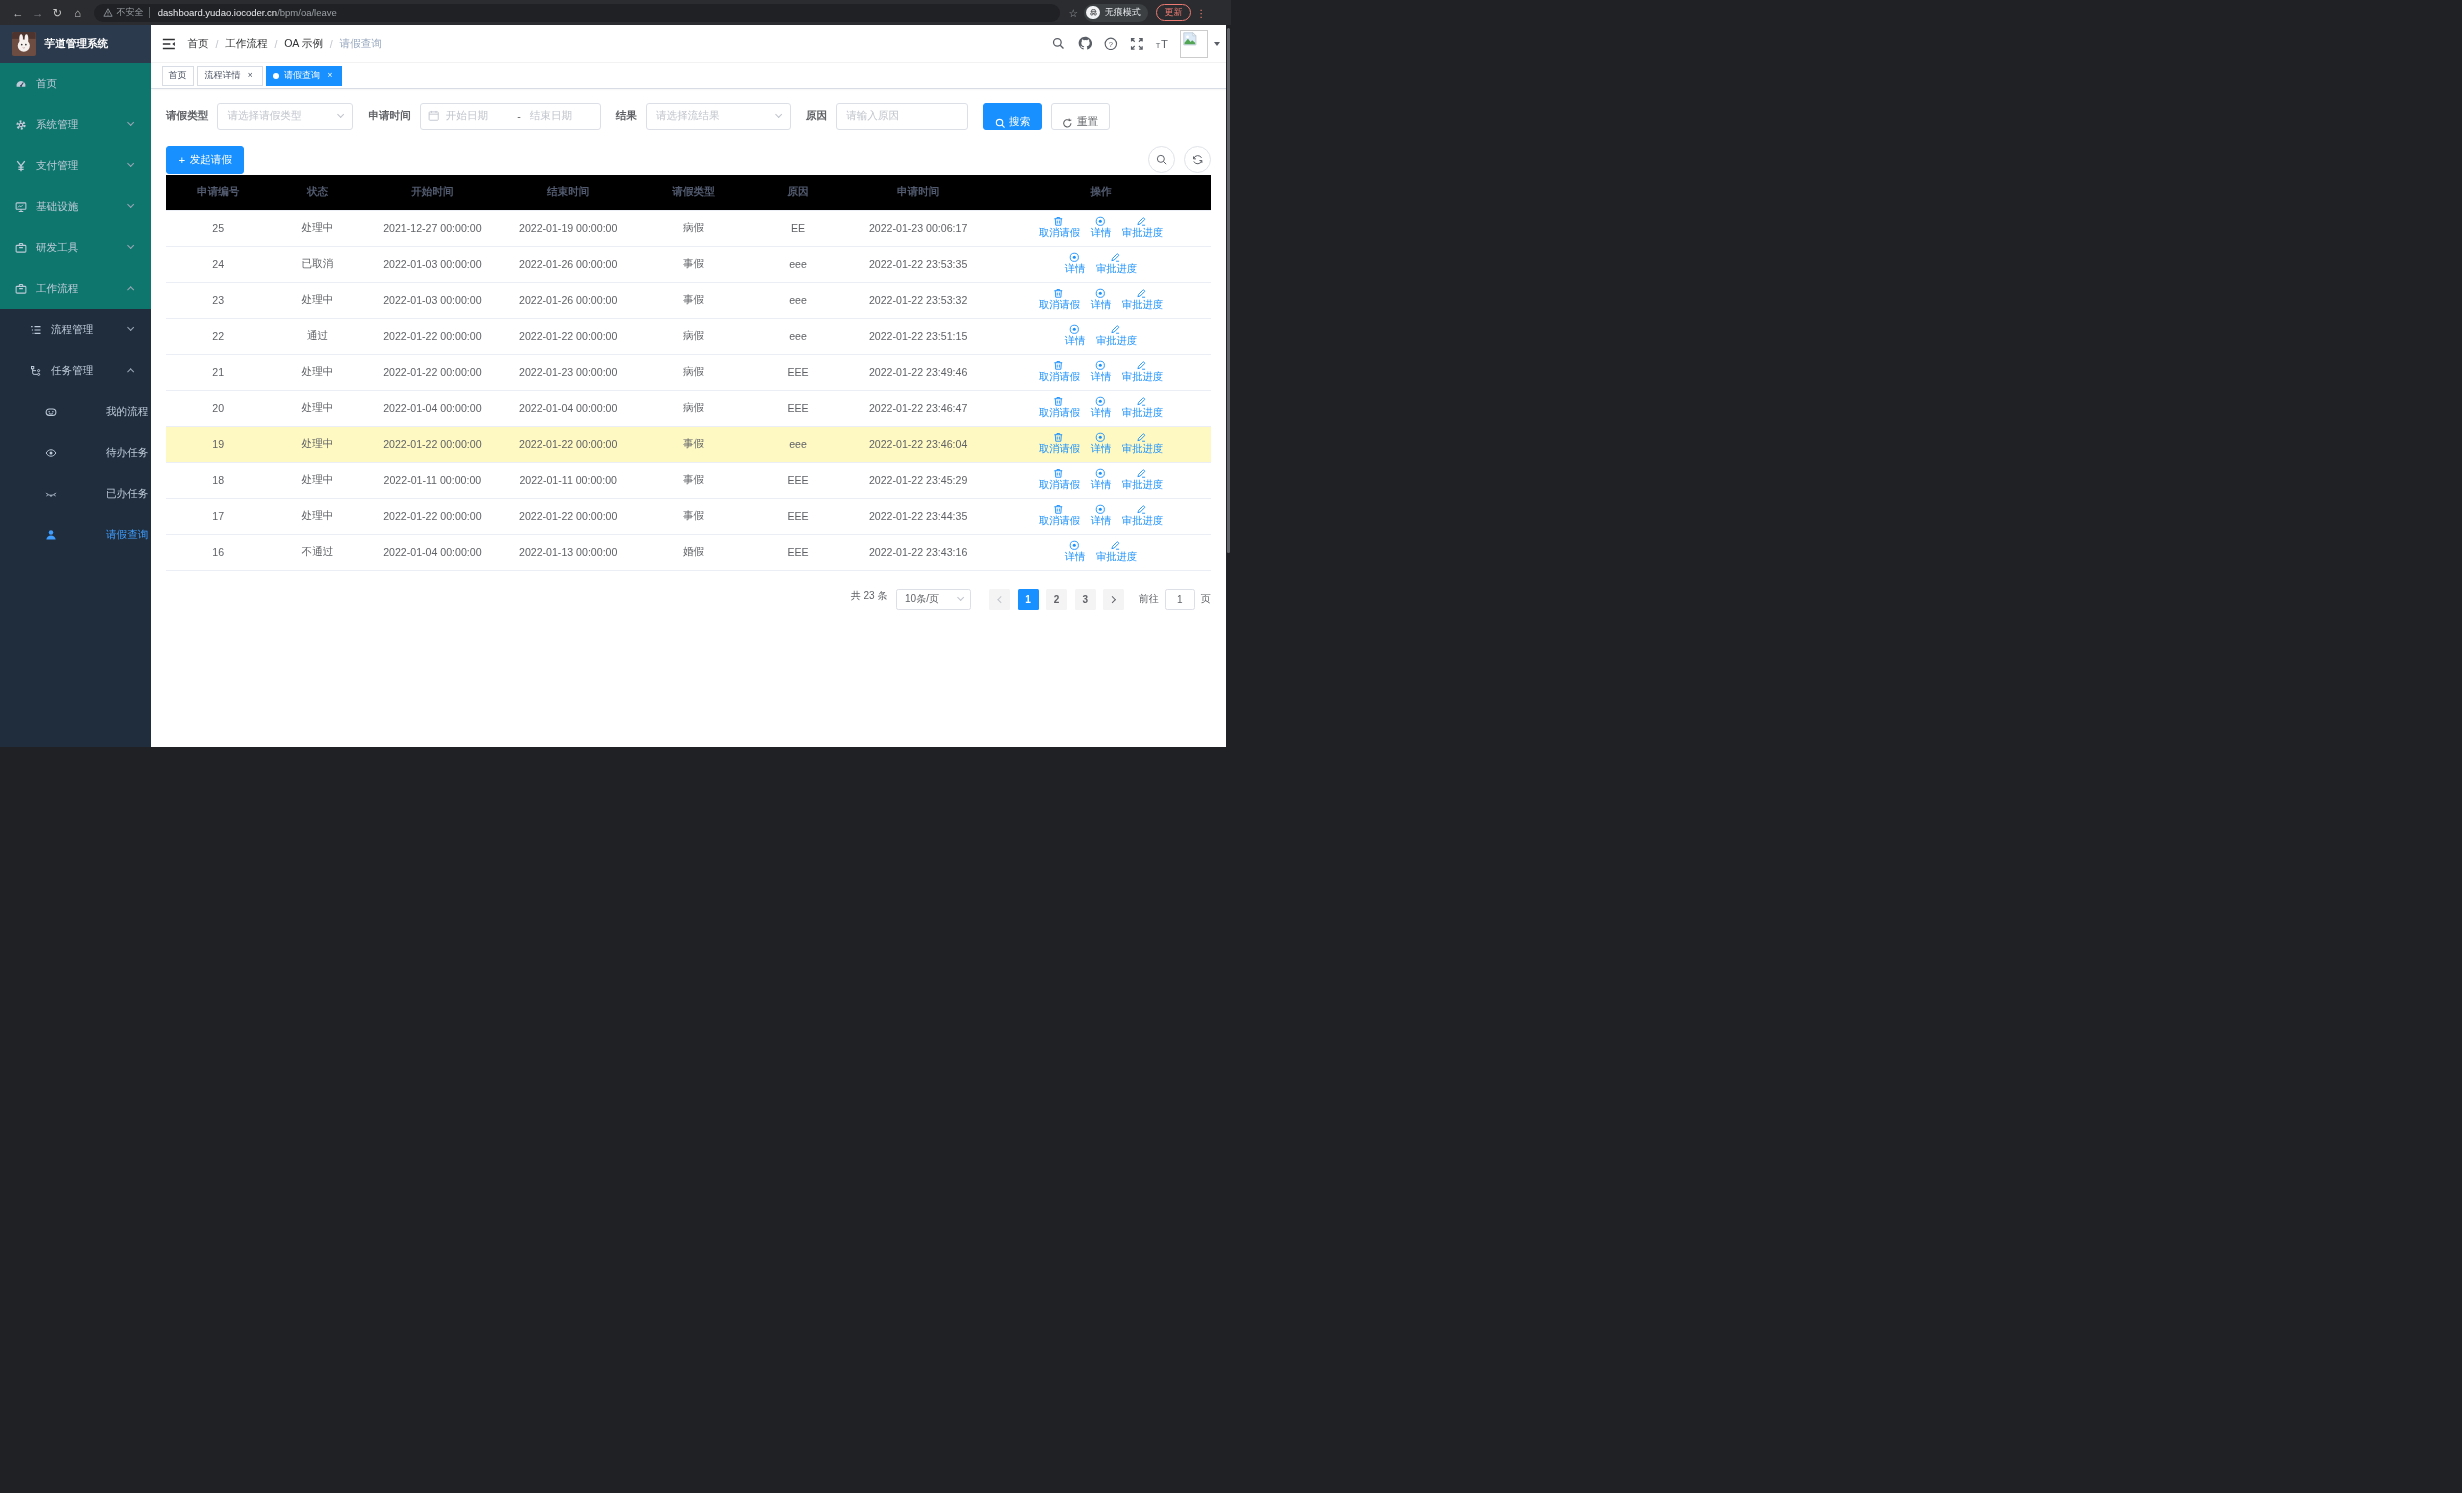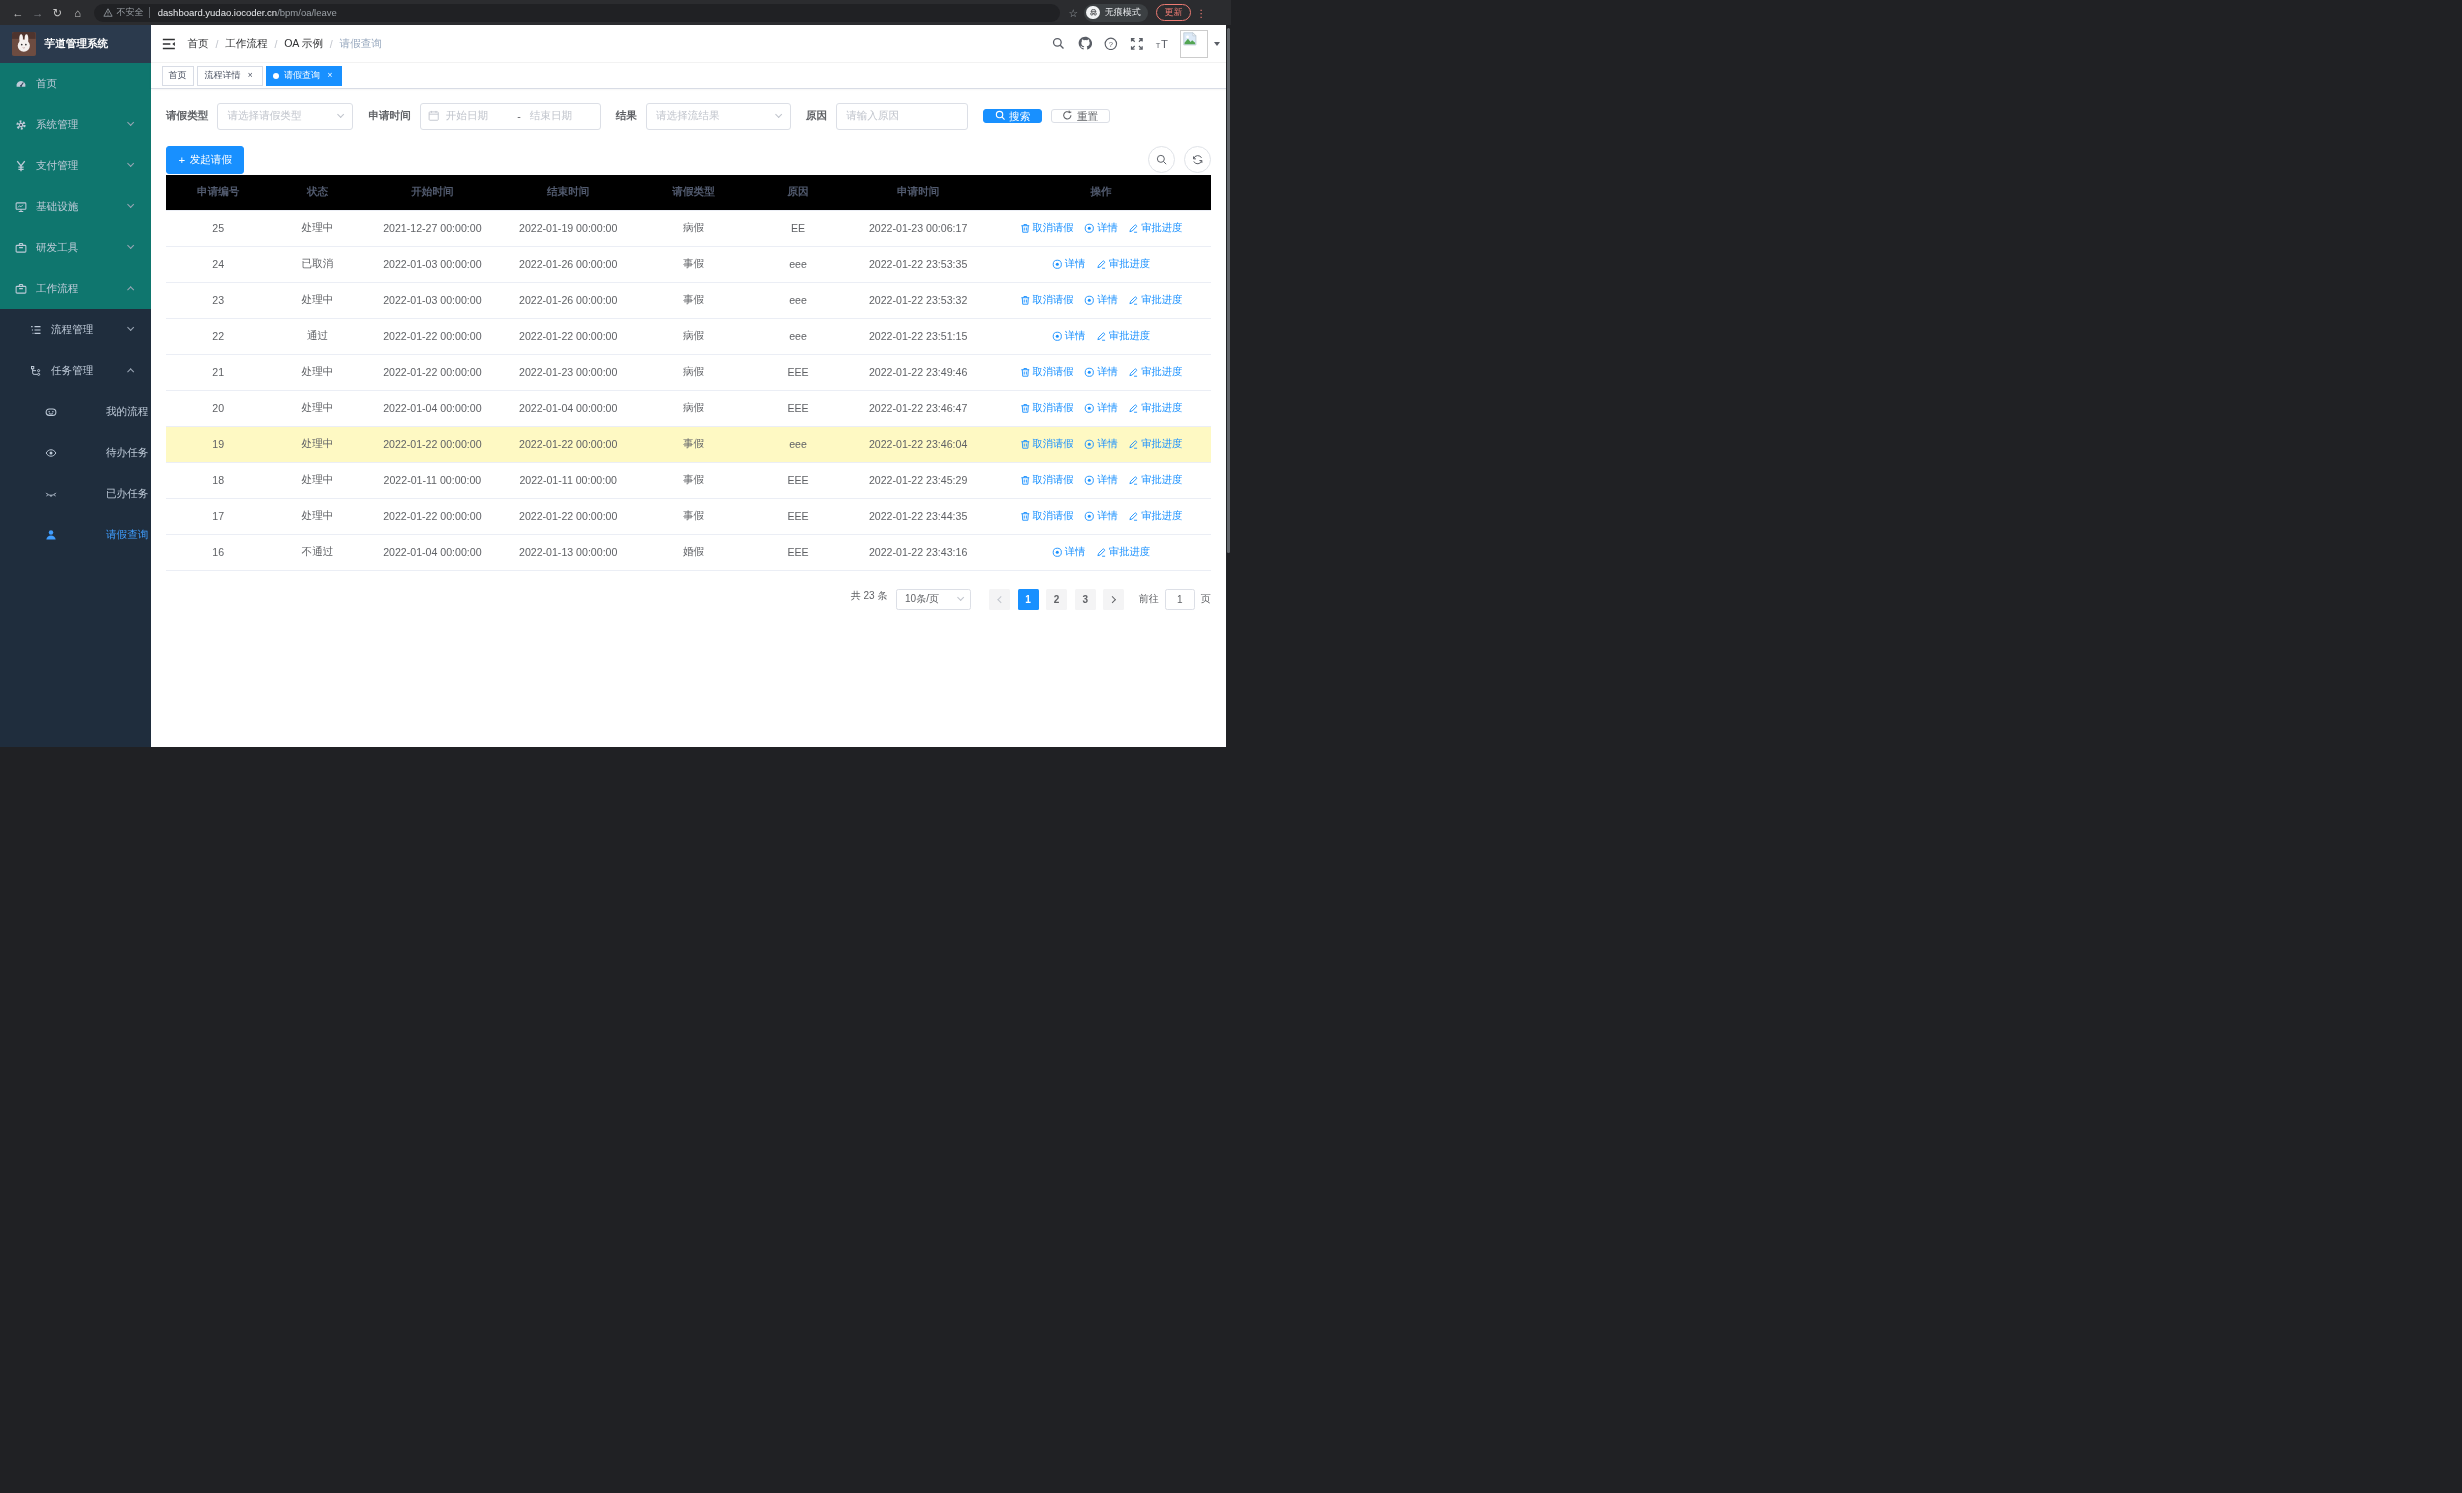--- a/index.html
+++ b/index.html
@@ -91,38 +91,38 @@
   .f-group { display:flex; align-items:center; margin-right:15px; }
   .sel, .inp, .date-range { height:27px; border:0.8px solid #dcdfe6; border-radius:3px; background:#fff; display:flex; align-items:center; font-size:10.6px; cursor:pointer; }
   .sel { padding:0 7.6px 0 9px; }
   .sel .ph, .inp .ph, .date-range .ph { color:#c0c4cc; flex:1 1 auto; white-space:nowrap; }
   .sel-chev { width:6.8px; height:6.8px; position:relative; margin-left:6px; flex:0 0 auto; }
   .sel-chev i { position:absolute; top:-0.8px; left:0; width:5.3px; height:5.3px; border-right:1px solid #c0c4cc; border-bottom:1px solid #c0c4cc; transform:rotate(45deg); }
   .inp { padding:0 9px; cursor:text; }
   .date-range { padding:0 7.6px; }
   .date-range .cal { margin-right:6px; display:flex; }
   .date-range .d-sep { color:#606266; margin:0 9px; }
-  .btn { height:14px; border-radius:3px; font-size:10.6px; display:flex; align-items:flex-start; padding:0 10.6px; cursor:pointer; white-space:nowrap; }
+  .btn { height:27px; border-radius:3px; font-size:10.6px; display:flex; align-items:flex-end; padding:0 10.6px; cursor:pointer; white-space:nowrap; }
   .btn svg { margin-right:3.8px; }
   .btn-primary { background:#1890ff; border:0.8px solid #1890ff; color:#fff; }
   .btn-plain { background:#fff; border:0.8px solid #dcdfe6; color:#606266; margin-left:9px; }
 
   .toolbar-row { margin-top:16px; display:flex; align-items:center; }
   .btn-create { height:28px; background:#1890ff; border:0.8px solid #1890ff; color:#fff; font-size:10.6px; border-radius:3px; display:flex; align-items:center; padding:0 11.4px; cursor:pointer; }
   .btn-create .plus { font-size:11.4px; margin-right:4.6px; font-weight:normal; }
   .tool-circles { margin-left:auto; display:flex; }
   .circle-btn { width:27px; height:27px; border:0.8px solid #e0e3e8; border-radius:50%; display:flex; align-items:center; justify-content:center; margin-left:8.4px; cursor:pointer; background:#fff; }
 
   
   table.grid { width:100%; margin-top:1.5px; border-collapse:collapse; font-size:10.6px; table-layout:fixed; }
   .grid th { height:35px; background:#000000; color:#515a6e; font-weight:bold; text-align:center; border-bottom:0.8px solid #ebeef5; }
   .grid td { height:36px; color:#606266; text-align:center; border-bottom:0.8px solid #ebeef5; white-space:nowrap; overflow:hidden; }
   .grid tr[data-hover="true"] td { background:#fef9c3; }
   .col-id{width:10%} .col-status{width:9%} .col-start{width:13%} .col-end{width:13%} .col-type{width:11%} .col-reason{width:9%} .col-apply{width:14%} .col-ops{width:21%}
-  .act { color:#1890ff; text-decoration:none; margin:0 5.3px; cursor:pointer; display:inline-flex; align-items:center; font-size:10.3px; }
+  .act { color:#1890ff; text-decoration:none; margin:0 5.3px; cursor:pointer; display:inline-flex; align-items:center; font-size:10.3px;flex-direction:column; }
   .act svg { display:none; margin-right:2.3px; }
   .act[data-type="cancel"] .i-trash { display:inline-block; }
   .act[data-type="detail"] .i-view { display:inline-block; }
   .act[data-type="progress"] .i-pen { display:inline-block; }
 
   
   .pagination { margin-top:18px; display:flex; align-items:flex-start; justify-content:flex-end; font-size:10px; color:#606266; }
   .pg-total { margin-right:9px; }
   .pg-size { width:75px; height:21px; border:0.8px solid #dcdfe6; border-radius:2.3px; display:flex; align-items:center; padding:0 6px 0 7.6px; margin-right:13.7px; cursor:pointer; }
   .pg-size .v { flex:1; }

